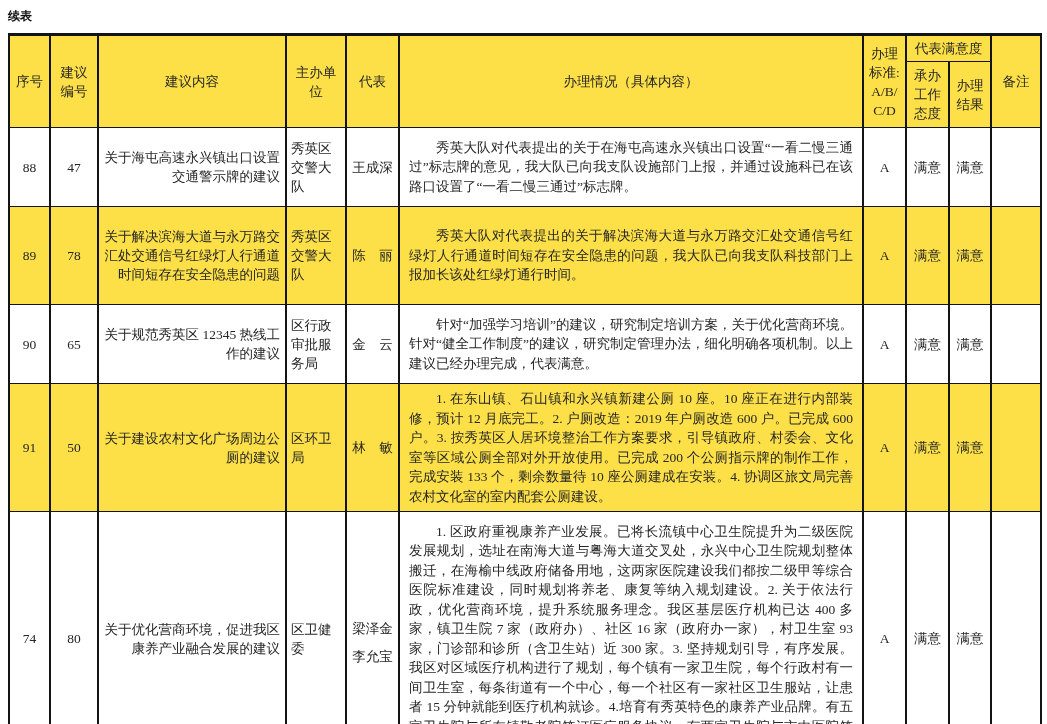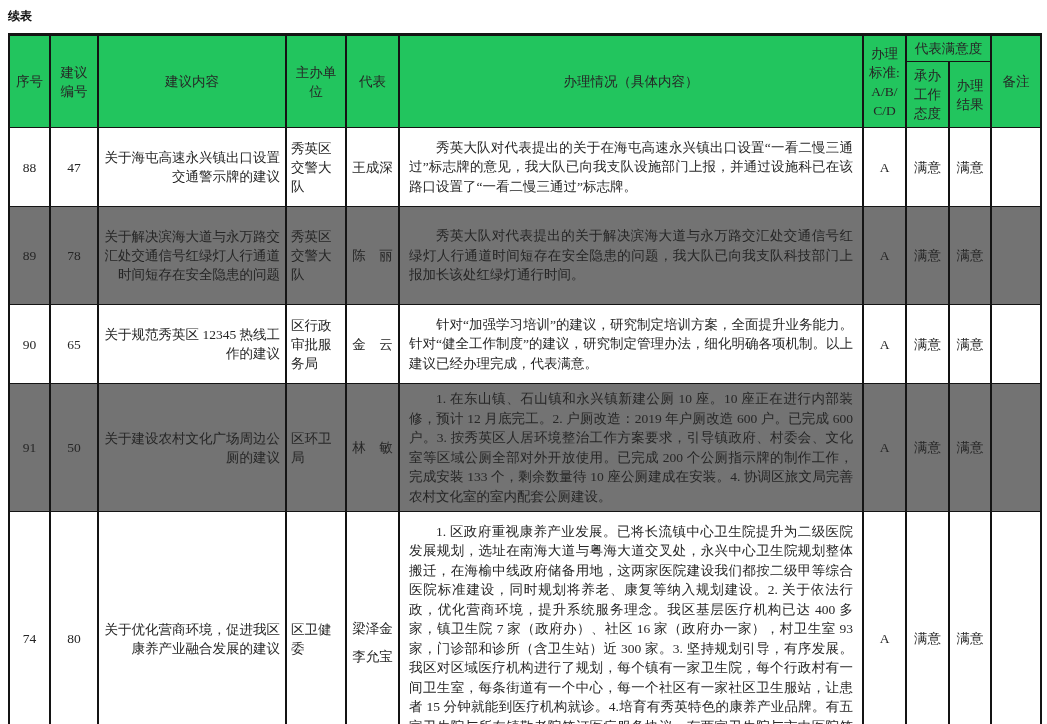--- a/index.html
+++ b/index.html
@@ -28,34 +28,34 @@
     border-right-width:2px;
     padding:2px 3px;
     font-size:13.5px;
     font-weight:normal;
     vertical-align:middle;
     text-align:center;
     line-height:19px;
     overflow:hidden;
     color:#262626;
   }
-  thead th{background:#22c55e;}
+  thead th{background:#fde047;}
   .pre{white-space:pre-line;}
   td.cell-content{text-align:right;padding:20px 5px;}
   td.cell-unit{text-align:left;padding:2px 4px;}
   td.cell-detail{
     text-align:justify;
     padding:4px 9px;
   }
   td.cell-detail .para{
     text-indent:2em;
     line-height:19.5px;
     font-family:Liberation Serif, serif;
   }
-  tr.alt td{background:#737373;}
+  tr.alt td{background:#fde047;}
   .rep-line{display:block;line-height:20px;margin-top:8px;}
 </style>
 </head>
 <body>
 
 <div class="page-title">续表</div>
 
 <table class="report">
   <colgroup>
     <col style="width:41px">
@@ -122,21 +122,21 @@
       <td>满意</td>
       <td></td>
     </tr>
     <tr style="height:63px">
       <td>90</td>
       <td>65</td>
       <td class="cell-content">关于规范秀英区 12345 热线工作的建议</td>
       <td class="cell-unit">区行政审批服务局</td>
       <td>金　云</td>
       <td class="cell-detail">
-          <div class="para">针对“加强学习培训”的建议，研究制定培训方案，全面提升业务能力。针对“健全工作制度”的建议，研究制定管理办法，细化明确各项机制。以上建议已经办理完成，代表满意。</div>
+          <div class="para">针对“加强学习培训”的建议，研究制定培训方案，关于优化营商环境。针对“健全工作制度”的建议，研究制定管理办法，细化明确各项机制。以上建议已经办理完成，代表满意。</div>
         </td>
       <td>A</td>
       <td>满意</td>
       <td>满意</td>
       <td></td>
     </tr>
     <tr class="alt" style="height:128px">
       <td>91</td>
       <td>50</td>
       <td class="cell-content">关于建设农村文化广场周边公厕的建议</td>

